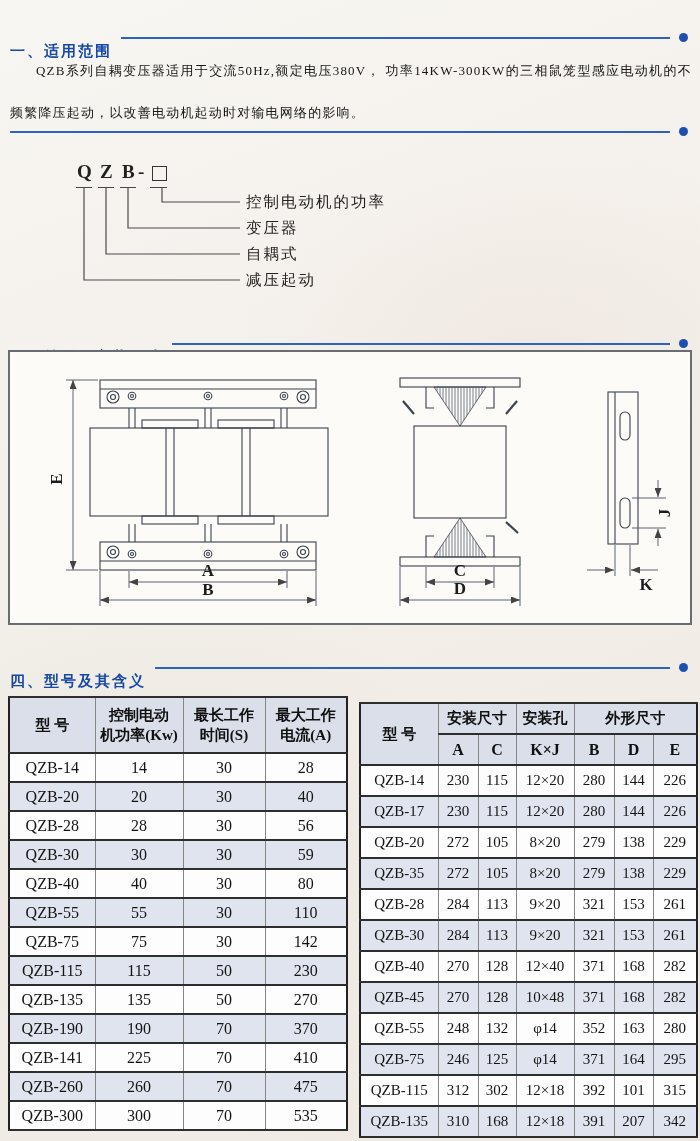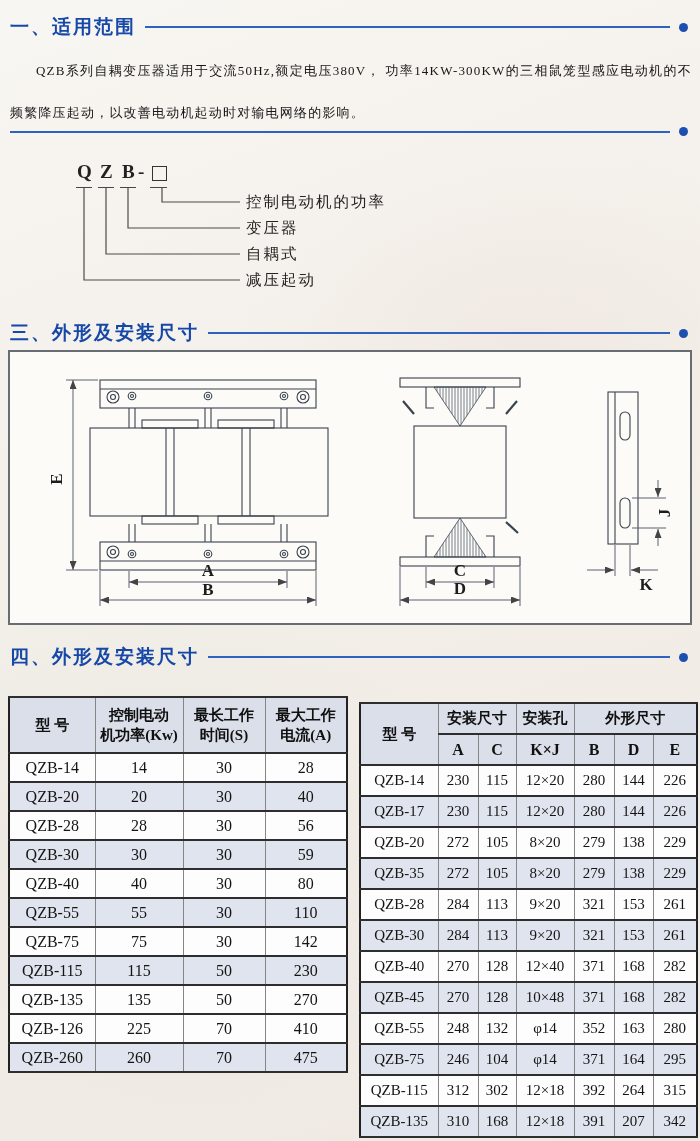--- a/index.html
+++ b/index.html
@@ -7,22 +7,22 @@
     position:relative; width:700px; height:1141px; overflow:hidden;
     background:
       radial-gradient(420px 300px at 75% 30%, rgba(235,220,214,.35), rgba(235,220,214,0) 70%),
       radial-gradient(500px 400px at 20% 75%, rgba(226,222,216,.4), rgba(226,222,216,0) 70%),
       linear-gradient(160deg,#f8f6f2 0%,#f3efe9 45%,#efe9e2 100%);
     font-family:"Liberation Serif",serif; color:#1b1b1b;
   }
 
   
   .sec { position:absolute; left:10px; right:12px; display:flex; align-items:center; gap:9px; }
-  .sec-title { font-family:"Liberation Sans",sans-serif; font-weight:bold; font-size:19px;
-               color:#1648a8; letter-spacing:2px; white-space:nowrap; }
+  .sec-title { font-family:"Liberation Sans",sans-serif; font-weight:bold; font-size:15px;
+               color:#1648a8; letter-spacing:2px; white-space:nowrap;margin-top:28px; }
   .sec-rule { flex:1; height:2px; background:#2e62c0; }
   .sec-dot  { width:9px; height:9px; border-radius:50%; background:#1d4fb0; flex:0 0 auto; }
   #sec1{top:14px;} #sec2{top:127px;} #sec3{top:320px;} #sec4{top:644px;}
 
   .intro { position:absolute; left:10px; top:50px; width:682px; font-size:13px;
            line-height:42px; text-indent:2em; text-align:justify; letter-spacing:1.2px; color:#171717; }
 
   
   .model { position:absolute; left:0; top:158px; width:700px; height:147px; }
   .model svg { position:absolute; left:0; top:0; }
@@ -213,21 +213,21 @@
         <line x1="620" y1="193" x2="620" y2="224"></line>
         <line x1="577" y1="218" x2="604" y2="218" marker-end="url(#ar)"></line>
         <line x1="648" y1="218" x2="621" y2="218" marker-end="url(#ar)"></line>
       </g>
       <text class="dimtext" x="660" y="161" text-anchor="middle" transform="rotate(-90 660 161)">J</text>
       <text class="dimtext" x="636" y="238" text-anchor="middle">K</text>
     </svg>
   </div>
 
   <div class="sec" id="sec4">
-    <span class="sec-title">四、外形及安装尺寸</span>
+    <span class="sec-title">四、型号及其含义</span>
     <span class="sec-rule"></span>
     <span class="sec-dot"></span>
   </div>
 
   <table class="tbl" id="tleft">
     <colgroup>
         <col style="width:86px">
         <col style="width:88px">
         <col style="width:82px">
         <col style="width:82px">
@@ -291,31 +291,43 @@
           <td>115</td>
           <td>50</td>
           <td>230</td>
         </tr>
         <tr>
           <td>QZB-135</td>
           <td>135</td>
           <td>50</td>
           <td>270</td>
         </tr>
-        <tr>
-          <td>QZB-126</td>
+        <tr class="shade">
+          <td>QZB-190</td>
+          <td>190</td>
+          <td>70</td>
+          <td>370</td>
+        </tr>
+        <tr>
+          <td>QZB-141</td>
           <td>225</td>
           <td>70</td>
           <td>410</td>
         </tr>
         <tr class="shade">
           <td>QZB-260</td>
           <td>260</td>
           <td>70</td>
           <td>475</td>
+        </tr>
+        <tr>
+          <td>QZB-300</td>
+          <td>300</td>
+          <td>70</td>
+          <td>535</td>
         </tr>
       </tbody>
   </table>
 
   <table class="tbl" id="tright">
     <colgroup>
         <col style="width:78px">
         <col style="width:40px">
         <col style="width:38px">
         <col style="width:58px">
@@ -417,33 +429,33 @@
           <td>248</td>
           <td>132</td>
           <td>φ14</td>
           <td>352</td>
           <td>163</td>
           <td>280</td>
         </tr>
         <tr class="shade">
           <td>QZB-75</td>
           <td>246</td>
-          <td>104</td>
+          <td>125</td>
           <td>φ14</td>
           <td>371</td>
           <td>164</td>
           <td>295</td>
         </tr>
         <tr>
           <td>QZB-115</td>
           <td>312</td>
           <td>302</td>
           <td>12×18</td>
           <td>392</td>
-          <td>264</td>
+          <td>101</td>
           <td>315</td>
         </tr>
         <tr class="shade">
           <td>QZB-135</td>
           <td>310</td>
           <td>168</td>
           <td>12×18</td>
           <td>391</td>
           <td>207</td>
           <td>342</td>

